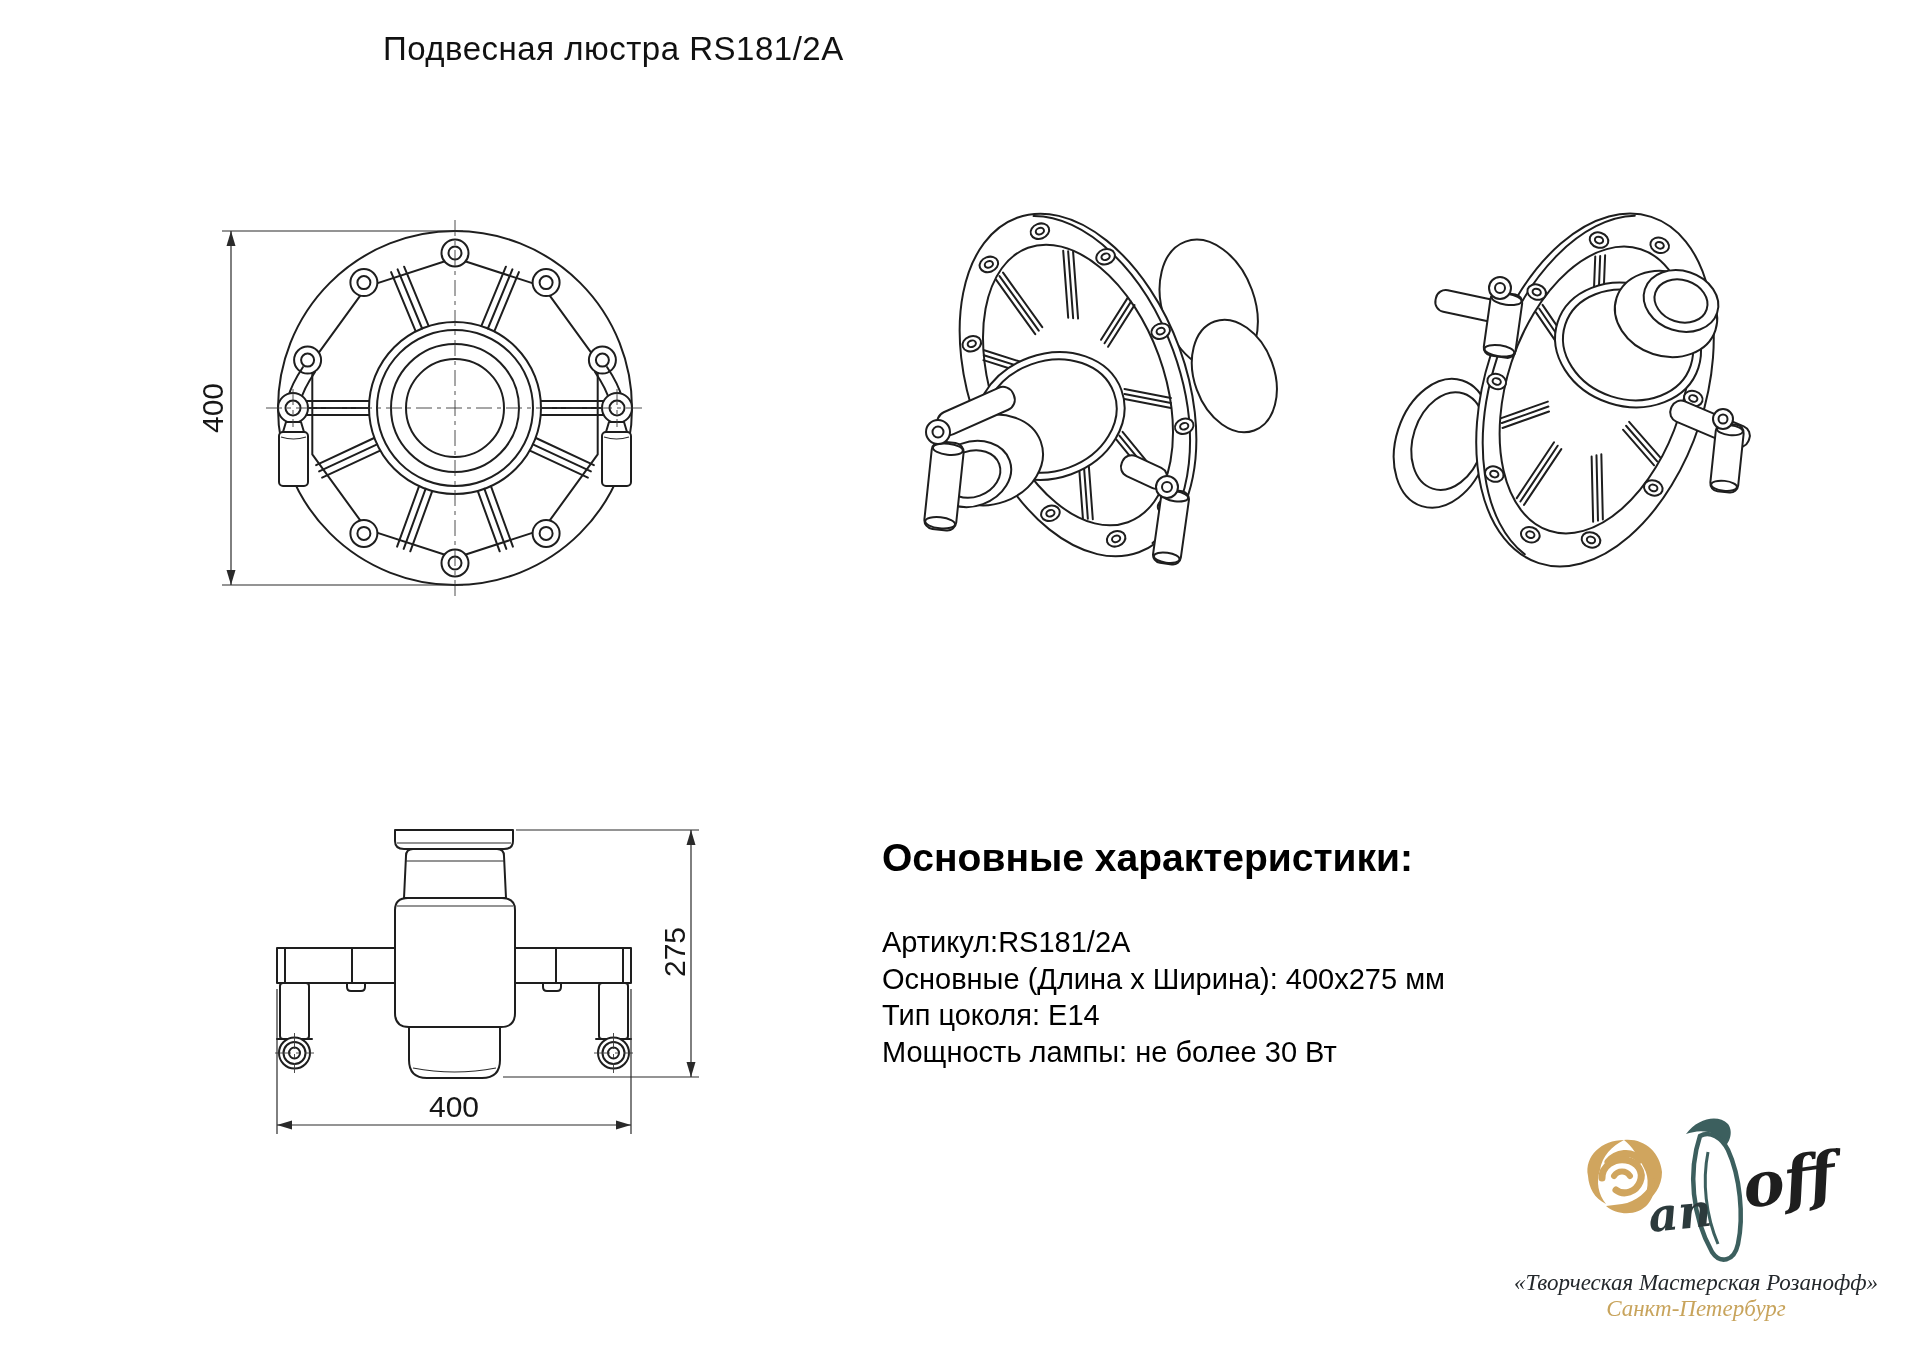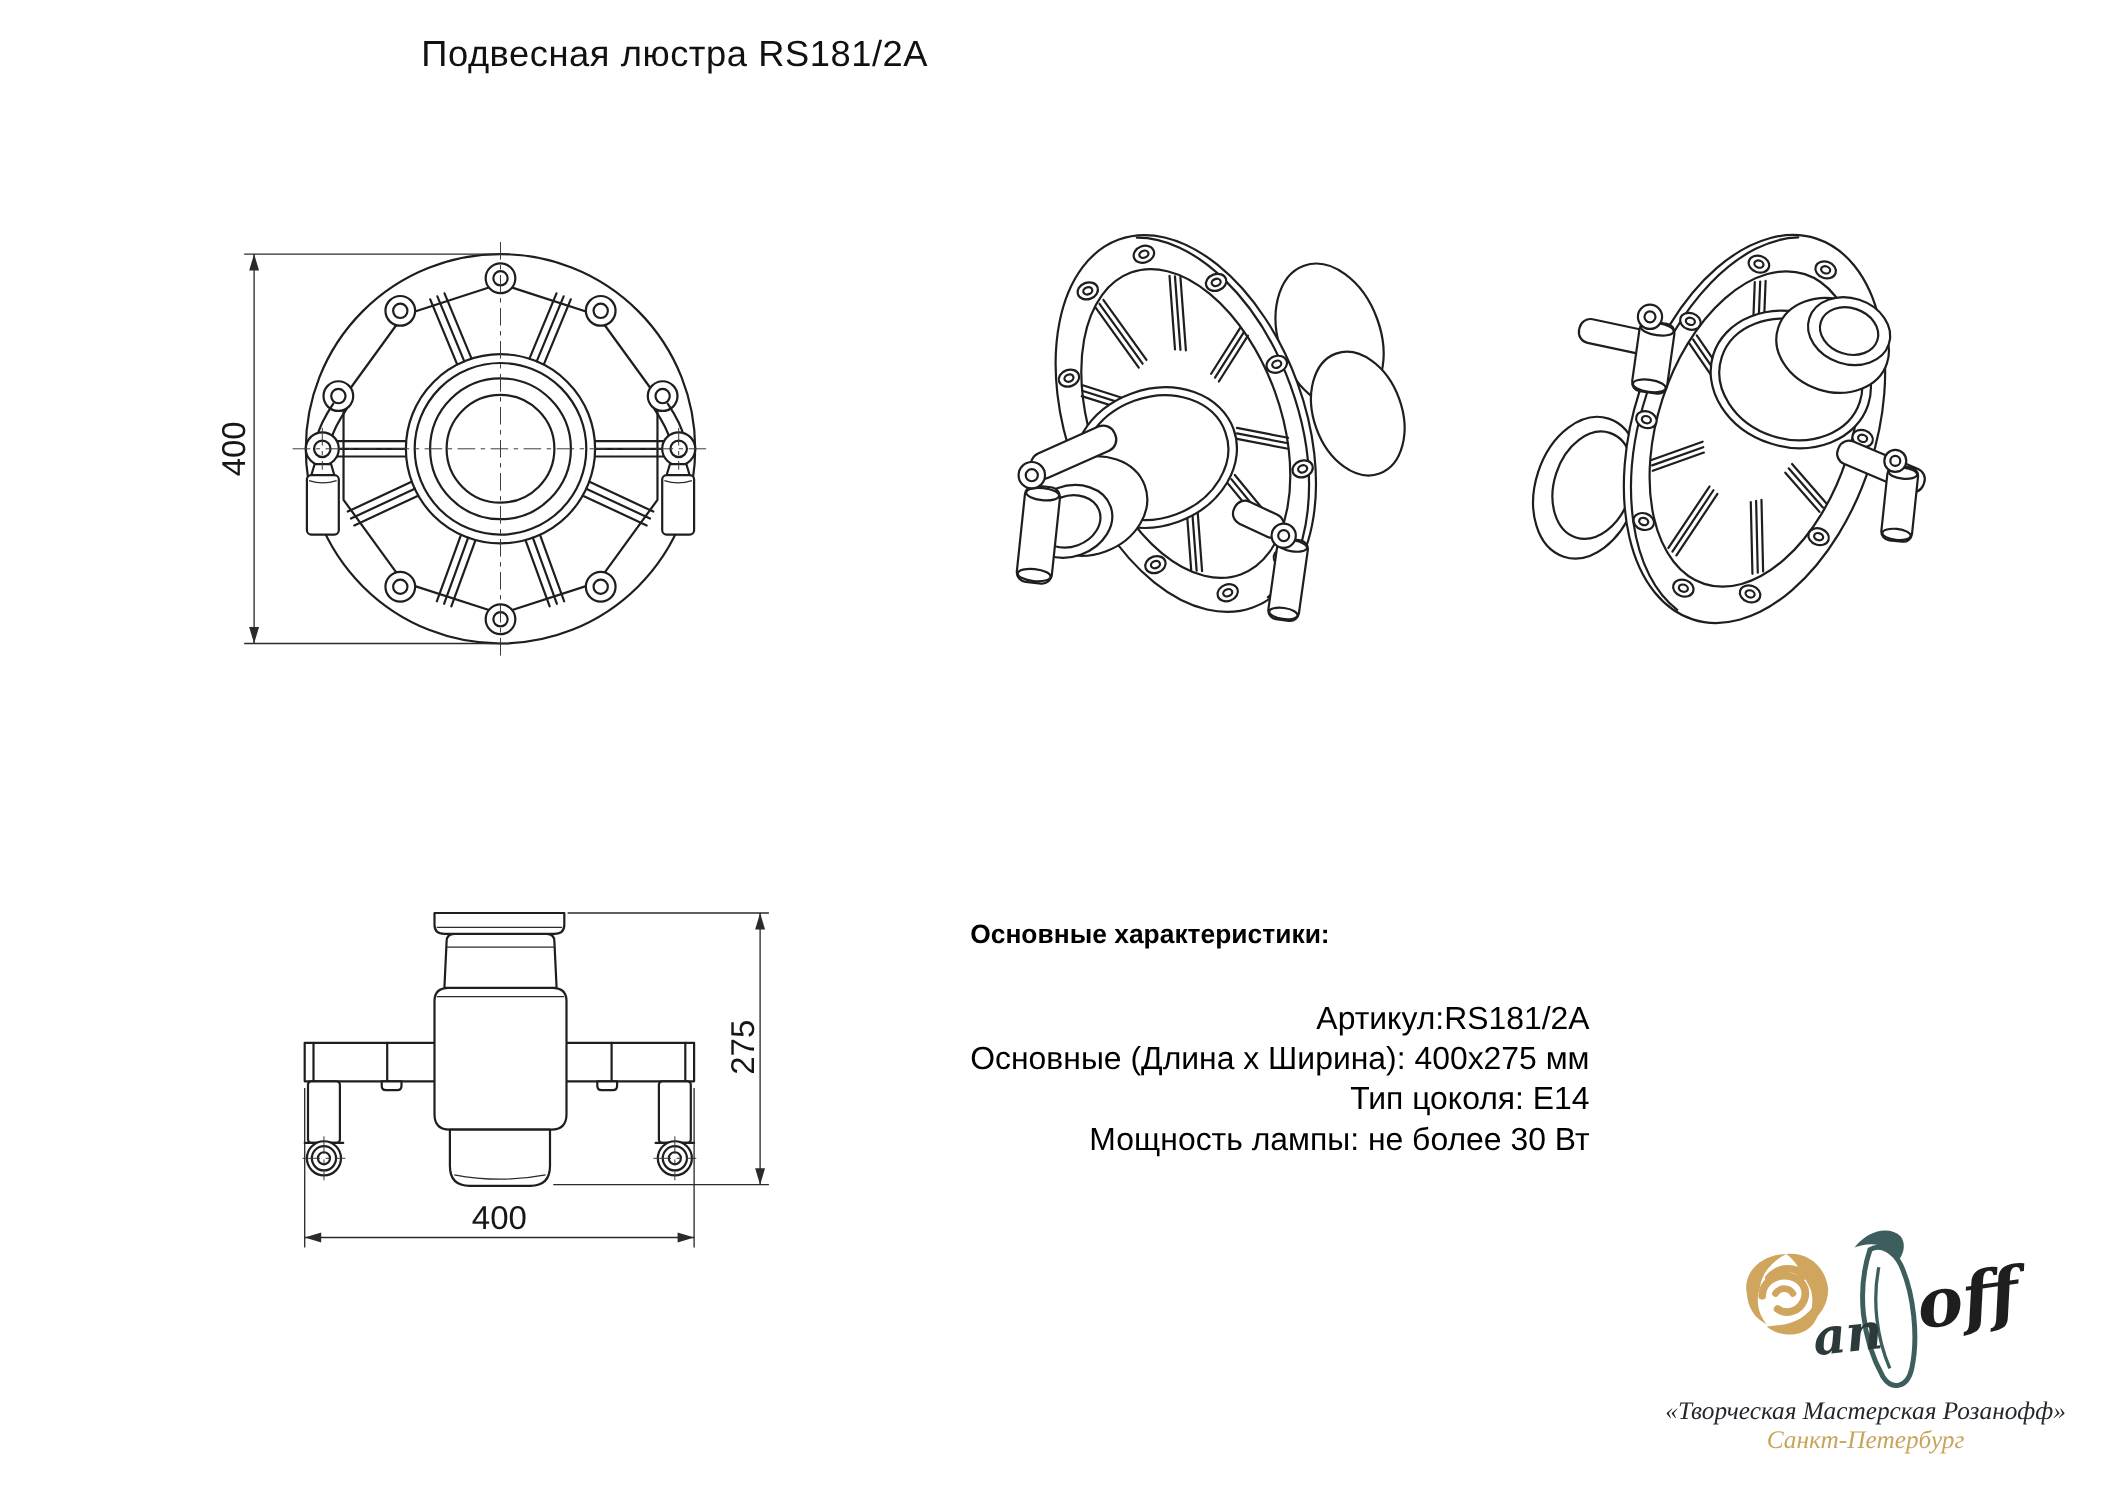--- a/index.html
+++ b/index.html
@@ -6,22 +6,22 @@
   body{
     width:1920px;height:1358px;position:relative;background:#ffffff;
     font-family:"Liberation Sans",sans-serif;overflow:hidden;
   }
   .abs{position:absolute;}
   #title{
     left:383px;top:30px;width:700px;text-align:left;
     font-size:33px;color:#111;letter-spacing:0.5px;
   }
   #specs{left:882px;top:836px;color:#000;}
-  #specs .head{font-size:24px;font-weight:bold;margin:0 0 44px 0;}
-  #specs .line{font-size:29px;line-height:36.7px;white-space:nowrap;text-align:right;}
+  #specs .head{font-size:39px;font-weight:bold;margin:0 0 44px 0;}
+  #specs .line{font-size:29px;line-height:36.7px;white-space:nowrap;}
   #logo-captions{left:1456px;top:1270px;width:480px;text-align:center;
     font-family:"Liberation Serif","DejaVu Serif",serif;font-style:italic;}
   #logo-captions .cap1{font-size:23px;color:#24282c;line-height:26px;}
   #logo-captions .cap2{font-size:23px;color:#c8a45c;line-height:26px;}
   svg{position:absolute;left:0;top:0;}
   .ln{fill:none;stroke:#1e1e1e;stroke-width:2;stroke-linejoin:round;stroke-linecap:round;}
   .lnw{fill:#ffffff;stroke:#1e1e1e;stroke-width:2;stroke-linejoin:round;}
   .thin{fill:none;stroke:#2a2a2a;stroke-width:1.1;}
   .dim{fill:none;stroke:#2a2a2a;stroke-width:1.2;}
   .arr{fill:#2a2a2a;stroke:none;}

